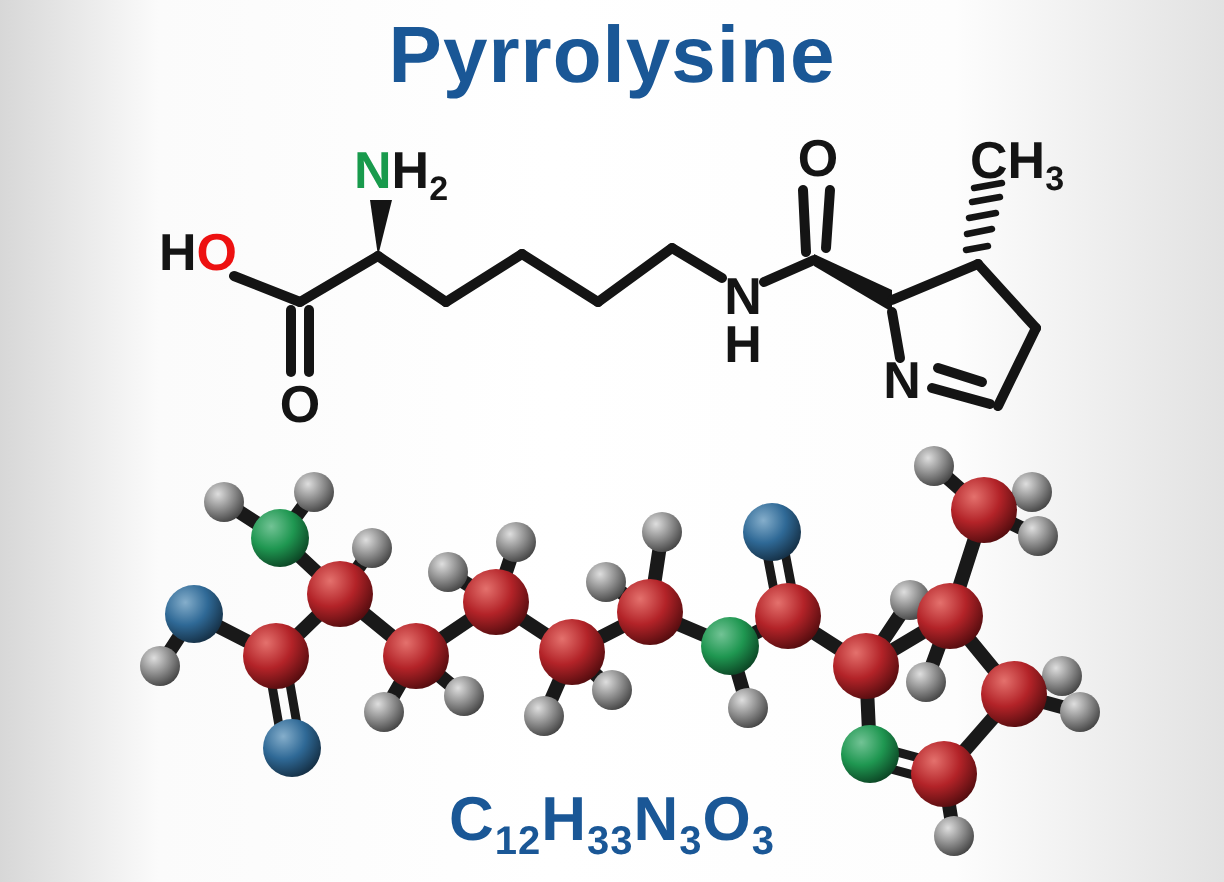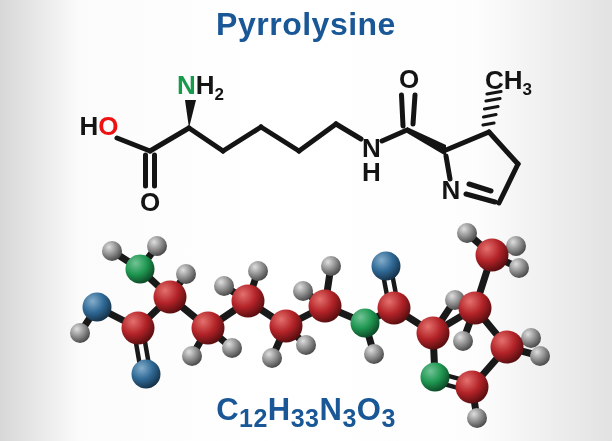--- a/index.html
+++ b/index.html
@@ -7,35 +7,35 @@
     --bg-left:#d7d7d7; --bg-right:#e2e2e2;
   }
   html,body{margin:0;padding:0;background:#ffffff;}
   .canvas{
     position:relative;width:612px;height:441px;overflow:hidden;
     background:linear-gradient(90deg,var(--bg-left) 0%,#fbfbfb 13%,#ffffff 45%,#fdfdfd 78%,var(--bg-right) 100%);
     font-family:"Liberation Sans",sans-serif;
   }
   .title{
     position:absolute;top:6px;left:0;width:100%;text-align:center;
-    font-size:32px;font-weight:bold;color:var(--blue);letter-spacing:0.5px;
+    font-size:40px;font-weight:bold;color:var(--blue);letter-spacing:0.5px;
   }
   svg.mol{position:absolute;left:0;top:0;width:612px;height:441px;}
   .sk{stroke:var(--ink);stroke-width:5;stroke-linecap:round;fill:none;}
   .hash{stroke:var(--ink);stroke-width:3.2;stroke-linecap:round;}
   .wedge{fill:var(--ink);stroke:none;}
   .lbl{font-family:"Liberation Sans",sans-serif;font-size:26px;font-weight:bold;fill:var(--ink);}
   .lbl .red{fill:var(--red);}
   .lbl .green{fill:var(--green);}
   .lbl .subtx{font-size:17px;}
   .formula{
     position:absolute;top:392px;left:0;width:100%;text-align:center;
     font-size:31px;font-weight:bold;color:var(--blue);letter-spacing:0.5px;
   }
-  .formula sub{font-size:25px;line-height:0;}
+  .formula sub{font-size:20px;line-height:0;}
 </style>
 </head>
 <body>
 
 <div class="canvas">
 
   <div class="title">Pyrrolysine</div>
 
   <svg class="mol" viewBox="0 0 612 441">
 

